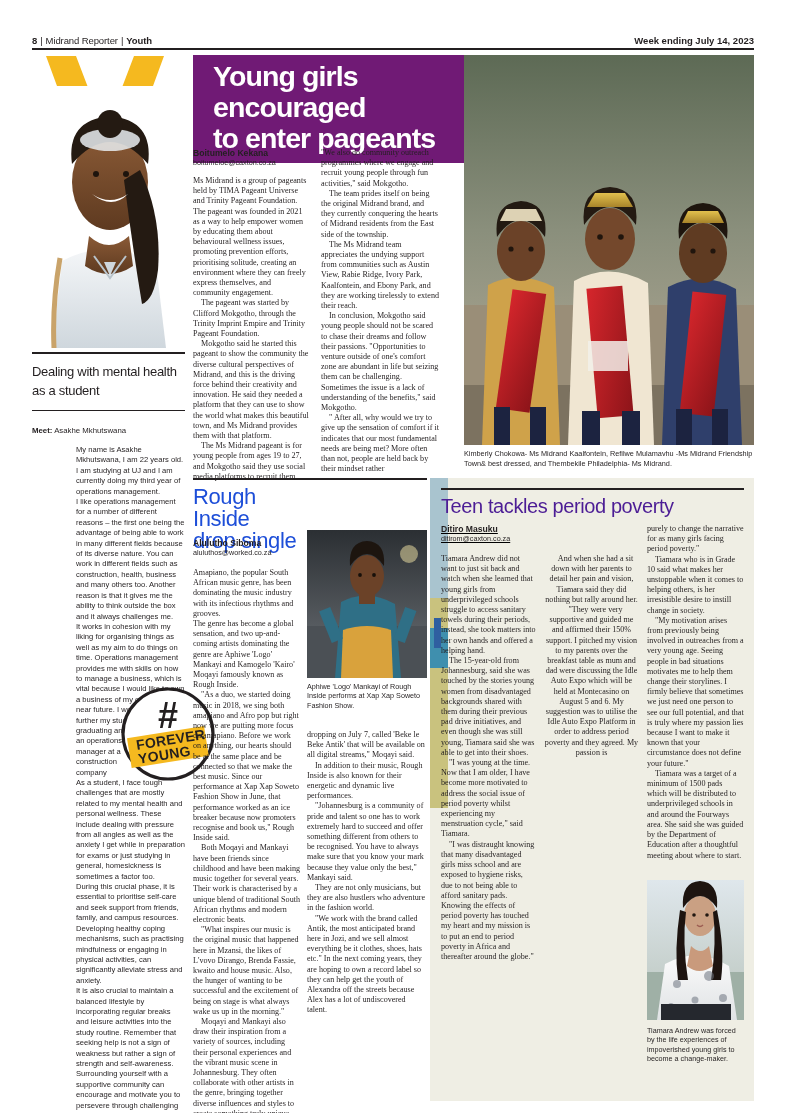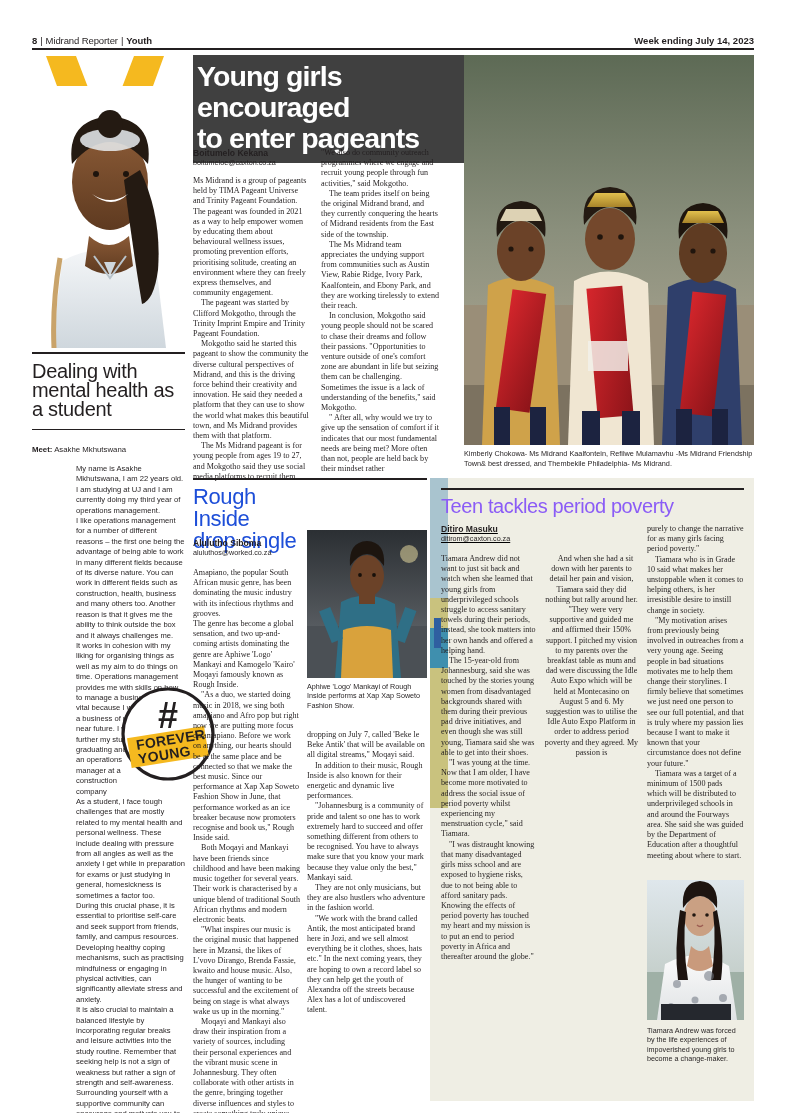--- a/index.html
+++ b/index.html
@@ -75,21 +75,21 @@
     left: 2px; top: 30px;
     width: 150px; height: 262px;
   }
   .rail-divider {
     width: 153px;
     height: 2px;
     background: #231f20;
     margin-top: 4px;
   }
   .rail-head {
-    font-size: 20px;
+    font-size: 13px;
     line-height: 19px;
     font-weight: normal;
     color: #231f20;
     margin-top: 8px;
     letter-spacing: -0.3px;
   }
   .rail-meet {
     margin-top: 10px;
     padding-top: 15px;
     border-top: 1px solid #231f20;
@@ -110,22 +110,22 @@
     position: absolute;
     left: 86px; top: 628px;
     width: 100px; height: 100px;
   }
 
   
   .hero-head {
     position: absolute;
     left: 193px; top: 55px;
     width: 308px;
-    background: #404040;
-    padding: 6px 10px 9px 4px;
+    background: #701a75;
+    padding: 6px 10px 9px 20px;
   }
   .hero-head .t {
     font-family: "Liberation Sans", sans-serif;
     font-weight: bold;
     font-size: 28.5px;
     line-height: 31px;
     color: #ffffff;
     letter-spacing: -0.9px;
   }
 
@@ -198,21 +198,21 @@
     position: absolute; left: 430px; top: 478px;
     width: 324px; height: 623px;
     background: #efeee4;
   }
   .tt-rule {
     position: absolute; left: 441px; top: 488px;
     width: 303px; height: 2px; background: #231f20;
   }
   .tt-head {
     position: absolute; left: 441px; top: 494px; width: 303px;
-    font-size: 20px; line-height: 24px; color: #8b5cf6;
+    font-size: 20px; line-height: 24px; color: #4c1d95;
     letter-spacing: -0.4px;
   }
   .tt-byline { position: absolute; left: 441px; top: 524px; width: 130px; text-decoration: underline; }
   .tt-c1 { position: absolute; left: 441px; top: 554px; width: 95px; }
   .tt-c2 { position: absolute; left: 544px; top: 554px; width: 95px; text-align: center; }
   .tt-c3 { position: absolute; left: 647px; top: 524px; width: 97px; }
   .tt-photo {
     position: absolute; left: 647px; top: 880px;
     width: 97px; height: 140px; overflow: hidden;
   }

